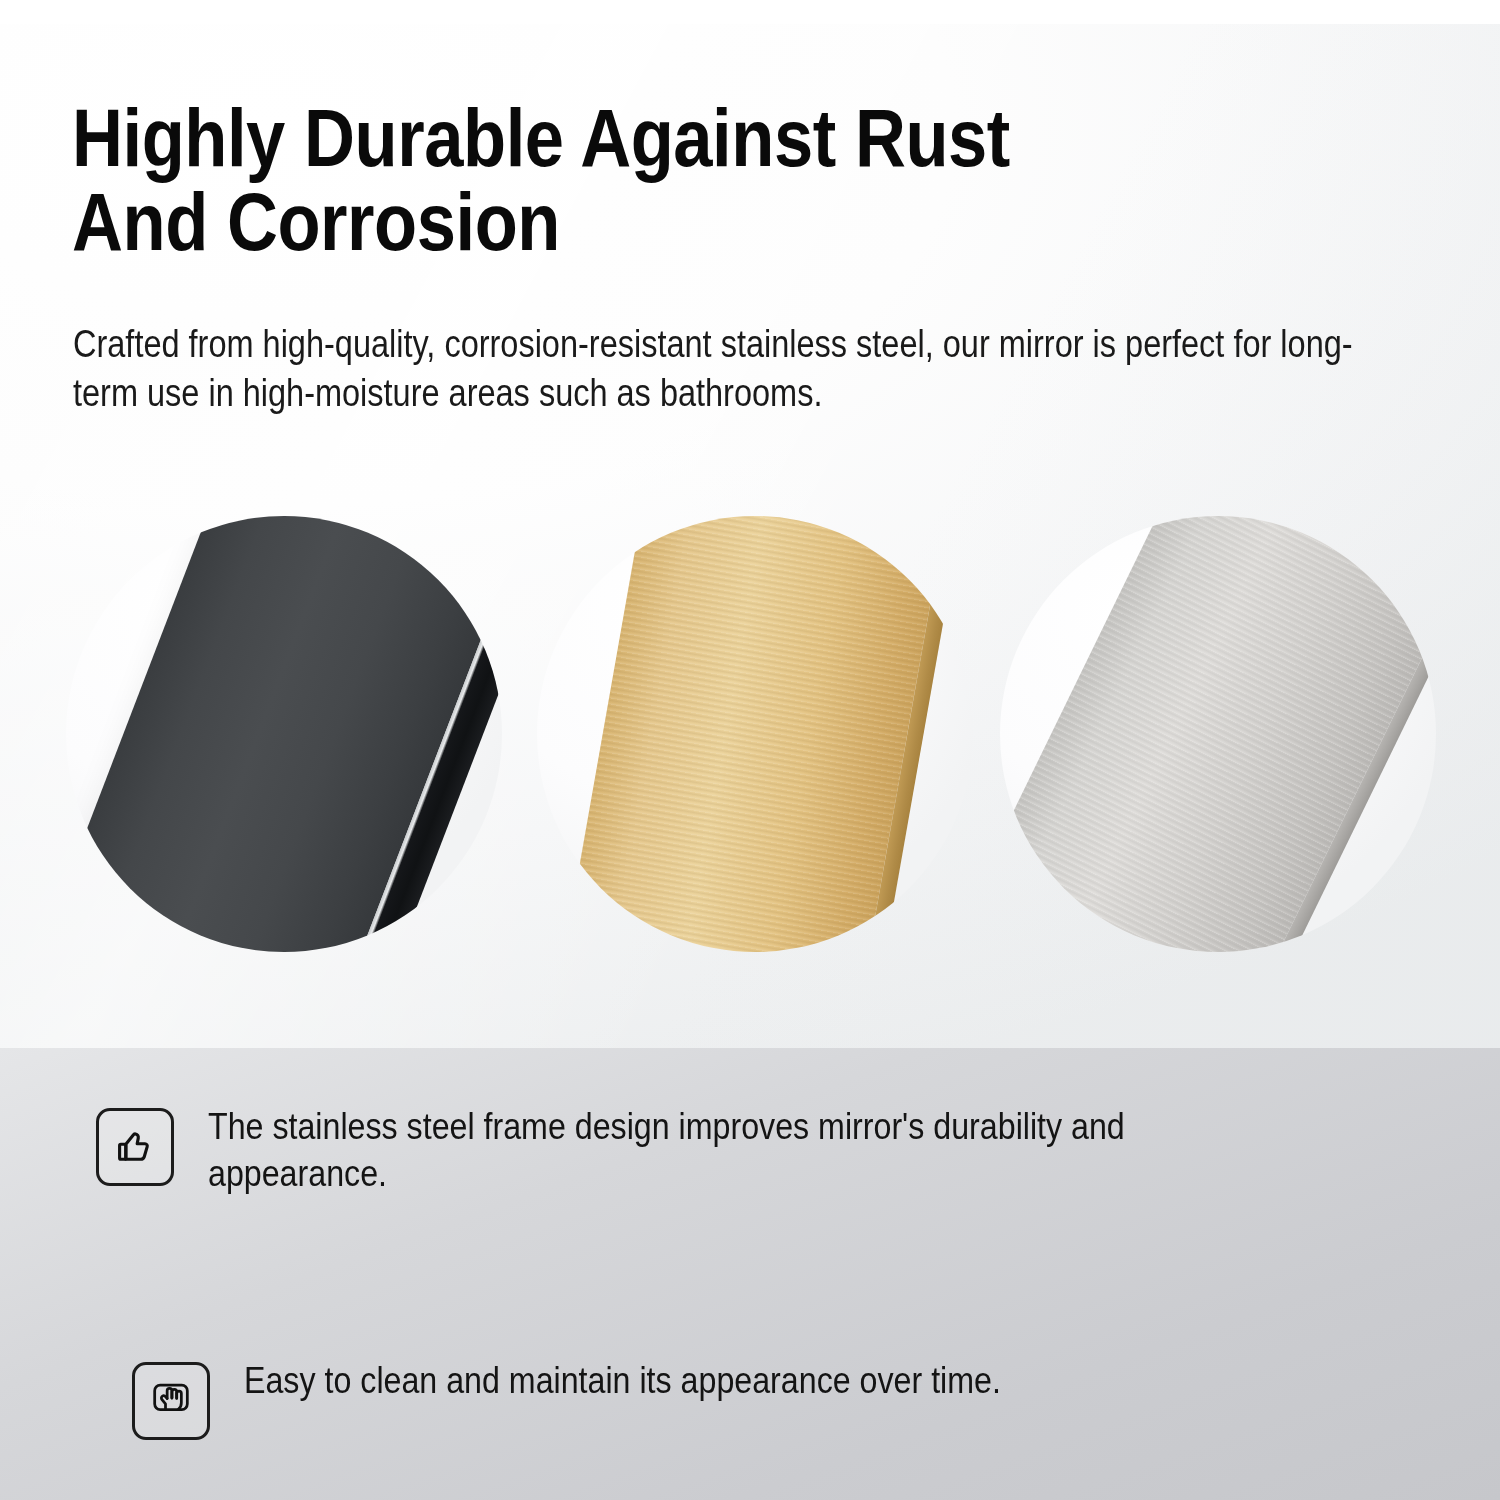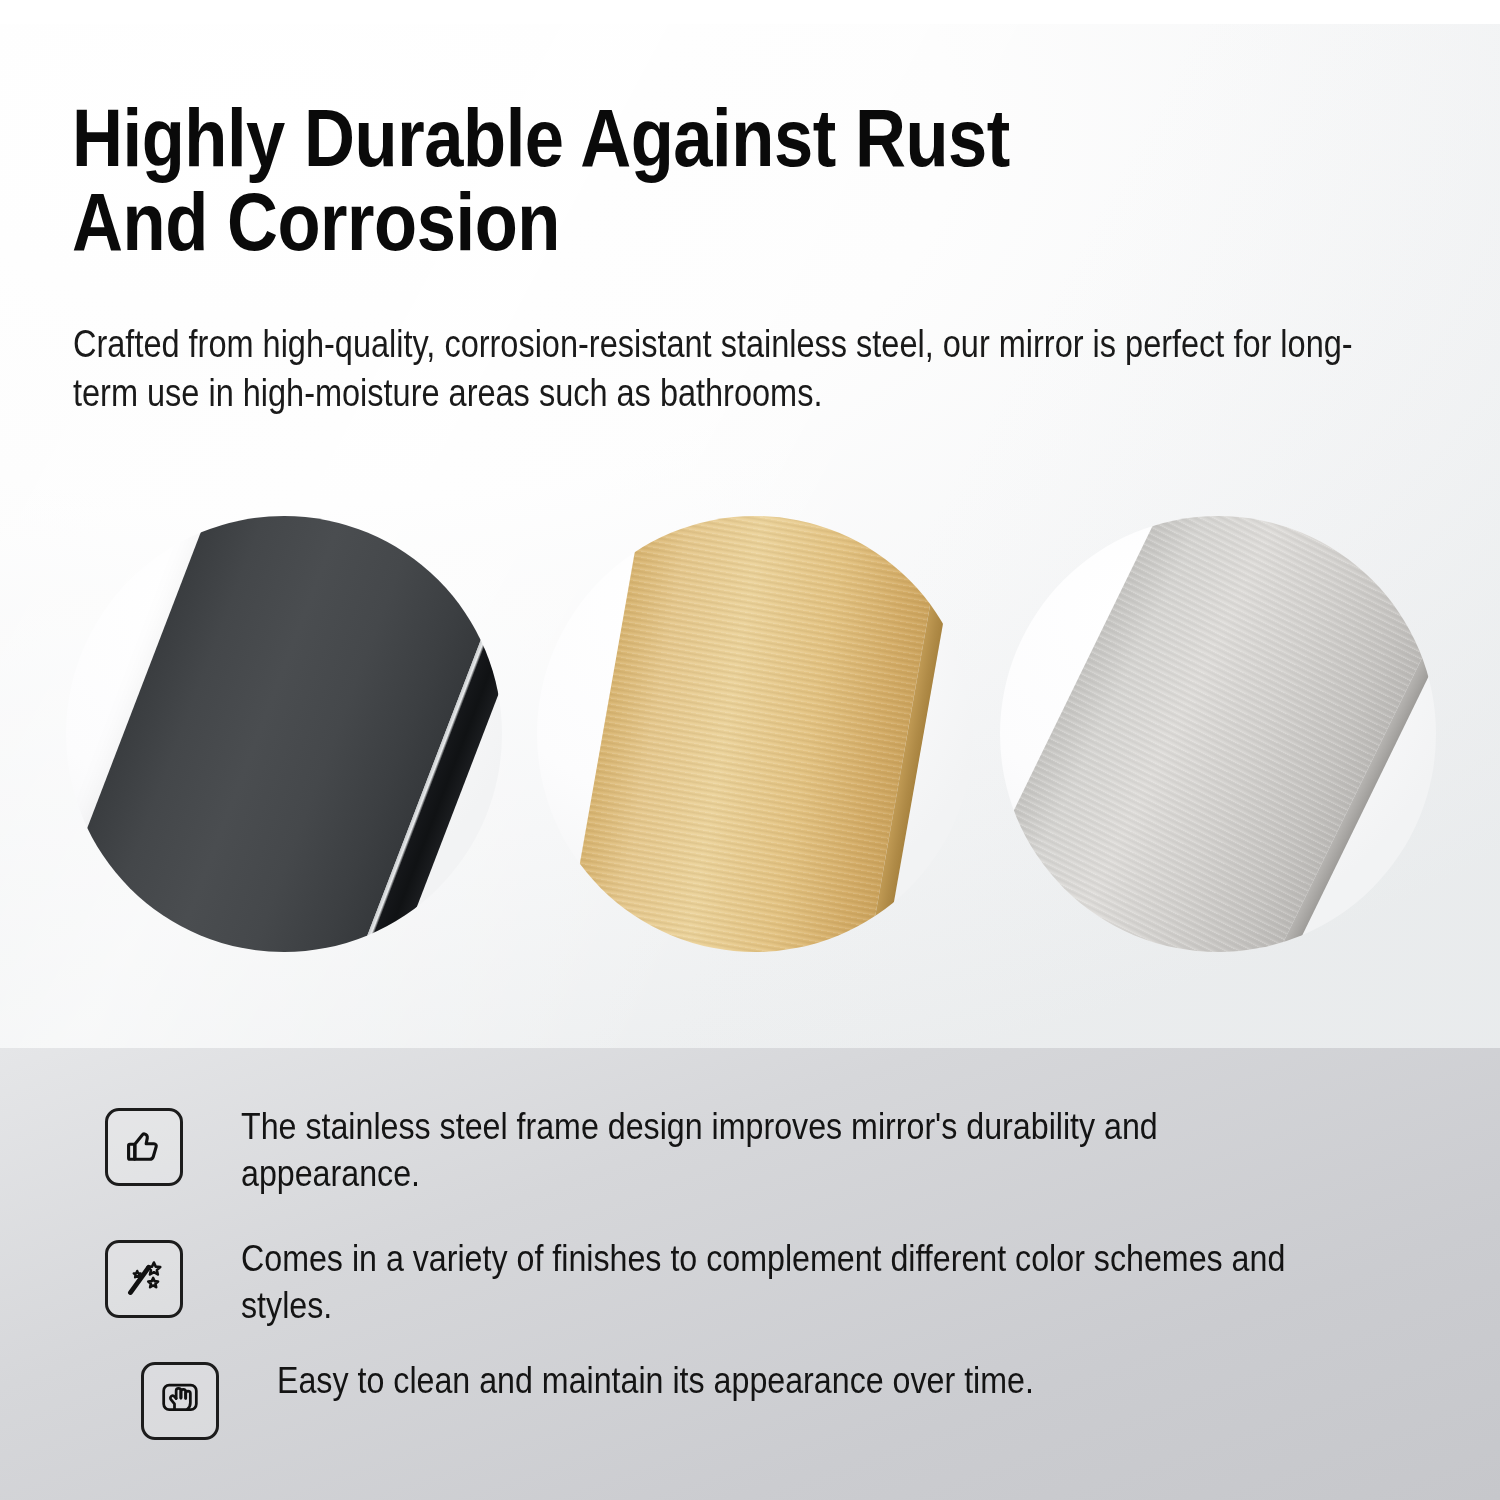--- a/index.html
+++ b/index.html
@@ -169,25 +169,24 @@
   .features {
     position: absolute;
     left: 0;
     top: 1048px;
     width: 1500px;
     height: 452px;
     background: linear-gradient(160deg, #e5e6e8 0%, #d6d7da 34%, #cbccd0 72%, #c6c7cb 100%);
   }
   .feature-row {
     position: absolute;
-    left: 105px;
+    left: 96px;
     width: 1360px;
     display: flex;
     align-items: flex-start;
-    gap: 24px;
   }
   .feature-row.r1 { top: 56px; }
   .feature-row.r2 { top: 188px; }
   .feature-row.r3 { top: 310px; padding-left: 36px; }
 
   .feat-icon {
     flex: 0 0 auto;
     width: 72px;
     height: 72px;
     border: 3px solid #1c1c1c;
@@ -246,31 +245,20 @@
     <div class="feature-row r1">
       <span class="feat-icon">
         <svg width="44" height="44" viewBox="0 0 24 24" fill="none" stroke="#111111" stroke-width="1.7" stroke-linejoin="round" stroke-linecap="round">
           <path d="M7 10.5v8.2h8.1c.9 0 1.7-.55 1.95-1.4l1.6-5.5c.22-.78-.36-1.55-1.17-1.55h-4.3l.6-3.1c.2-1.05-.45-2.05-1.47-2.25-.5-.1-1 .12-1.25.56L7 10.5z"></path>
           <rect x="3.6" y="10.5" width="3.4" height="8.2" rx="0.7"></rect>
         </svg>
       </span>
       <p class="feat-text">The stainless steel frame design improves mirror's durability and appearance.</p>
     </div>
 
-    <div class="feature-row r2">
-      <span class="feat-icon">
-        <svg width="44" height="44" viewBox="0 0 24 24" fill="none" stroke="#111111" stroke-width="1.7" stroke-linejoin="round" stroke-linecap="round">
-          <path d="M4.6 19.4 L14.6 5.6" stroke-width="2.6"></path>
-          <path d="M17.4 3.0 l1.0 2.25 2.45.25-1.83 1.65.52 2.4-2.14-1.25-2.14 1.25.52-2.4-1.83-1.65 2.45-.25z" stroke-width="1.4"></path>
-          <path d="M17.0 11.4 l.78 1.75 1.9.2-1.42 1.28.4 1.86-1.66-.97-1.66.97.4-1.86-1.42-1.28 1.9-.2z" stroke-width="1.4"></path>
-          <path d="M8.3 7.6 l.55 1.2 1.3.14-.97.88.27 1.27-1.15-.67-1.15.67.27-1.27-.97-.88 1.3-.14z" stroke-width="1.3"></path>
-        </svg>
-      </span>
-      <p class="feat-text">Comes in a variety of finishes to complement different color schemes and styles.</p>
-    </div>
 
     <div class="feature-row r3">
       <span class="feat-icon">
         <svg width="44" height="44" viewBox="0 0 24 24" fill="none" stroke="#111111" stroke-width="1.5" stroke-linejoin="round" stroke-linecap="round">
           <rect x="3.1" y="3.4" width="17.8" height="13.3" rx="3"></rect>
           <path d="M9.0 16.7 v-3.1 L7.1 11.3c-.5-.6-.45-1.45.12-1.9.55-.43 1.35-.33 1.8.22l.85 1.0"></path>
           <path d="M9.9 10.7 V6.4c0-.72.58-1.3 1.3-1.3.72 0 1.3.58 1.3 1.3v4.0"></path>
           <path d="M12.5 10.4 V6.9c0-.72.58-1.3 1.3-1.3.72 0 1.3.58 1.3 1.3v3.5"></path>
           <path d="M15.1 10.6 V7.9c0-.7.57-1.27 1.27-1.27.7 0 1.27.57 1.27 1.27v5.0c0 1.3-.5 2.5-1.4 3.3l-.35.5"></path>
         </svg>

